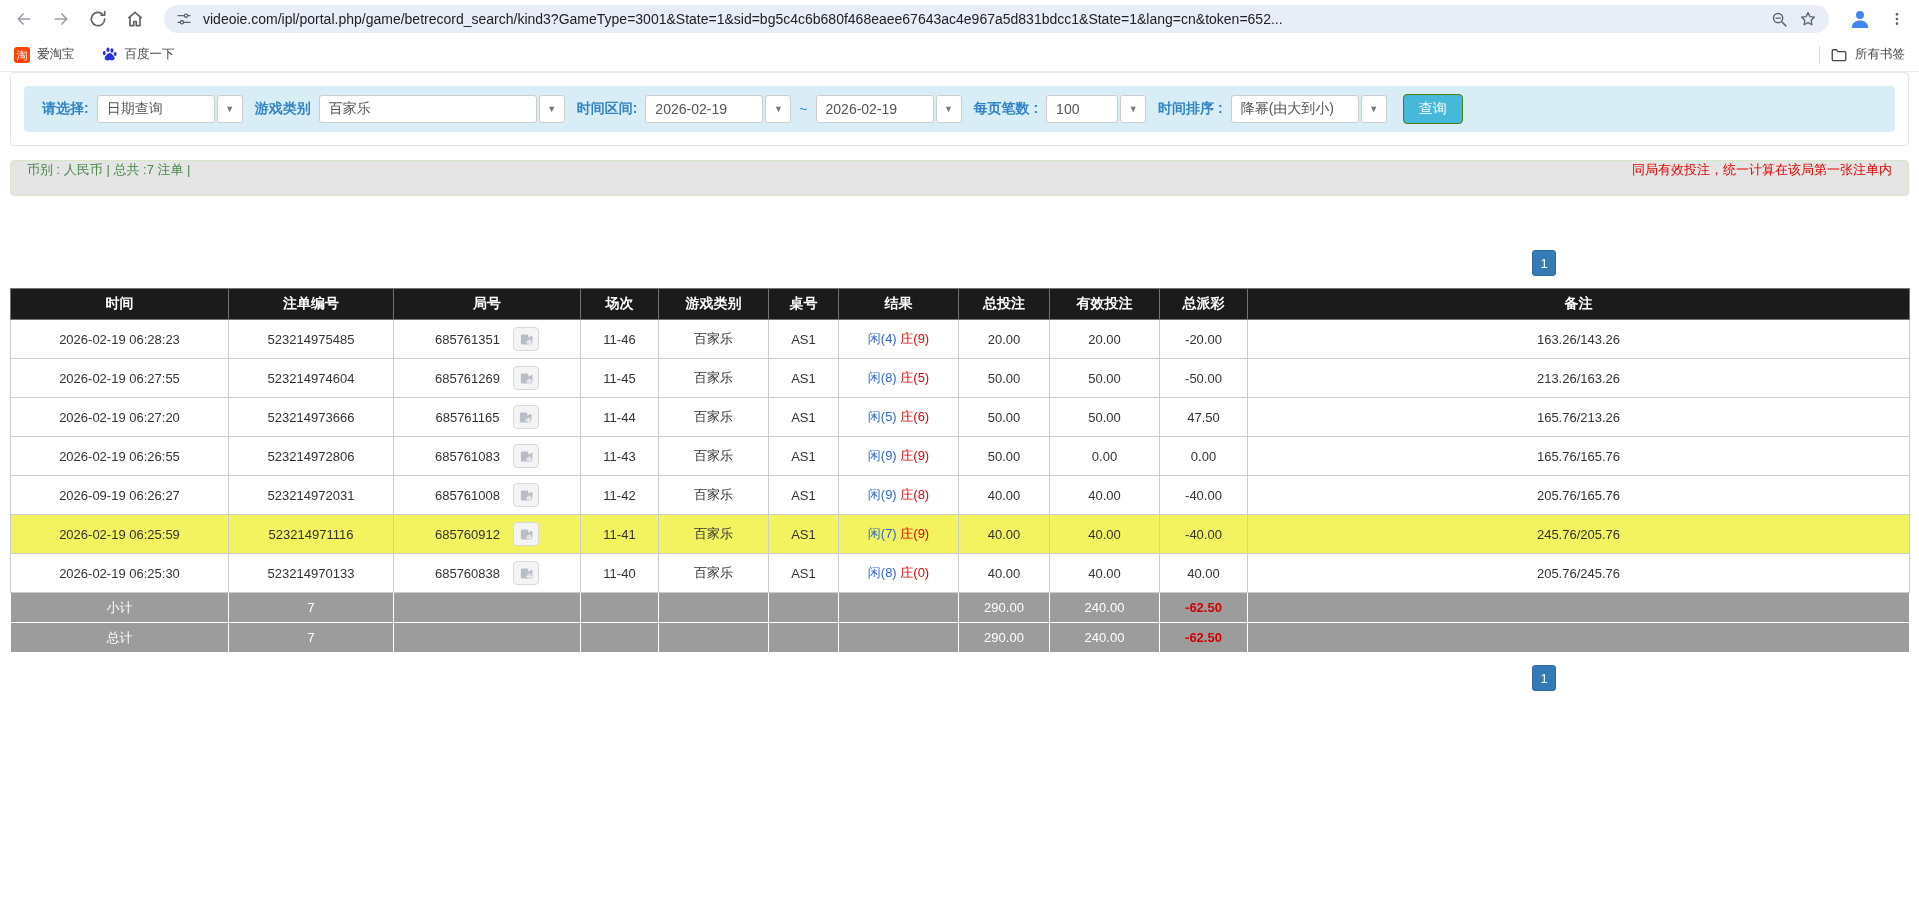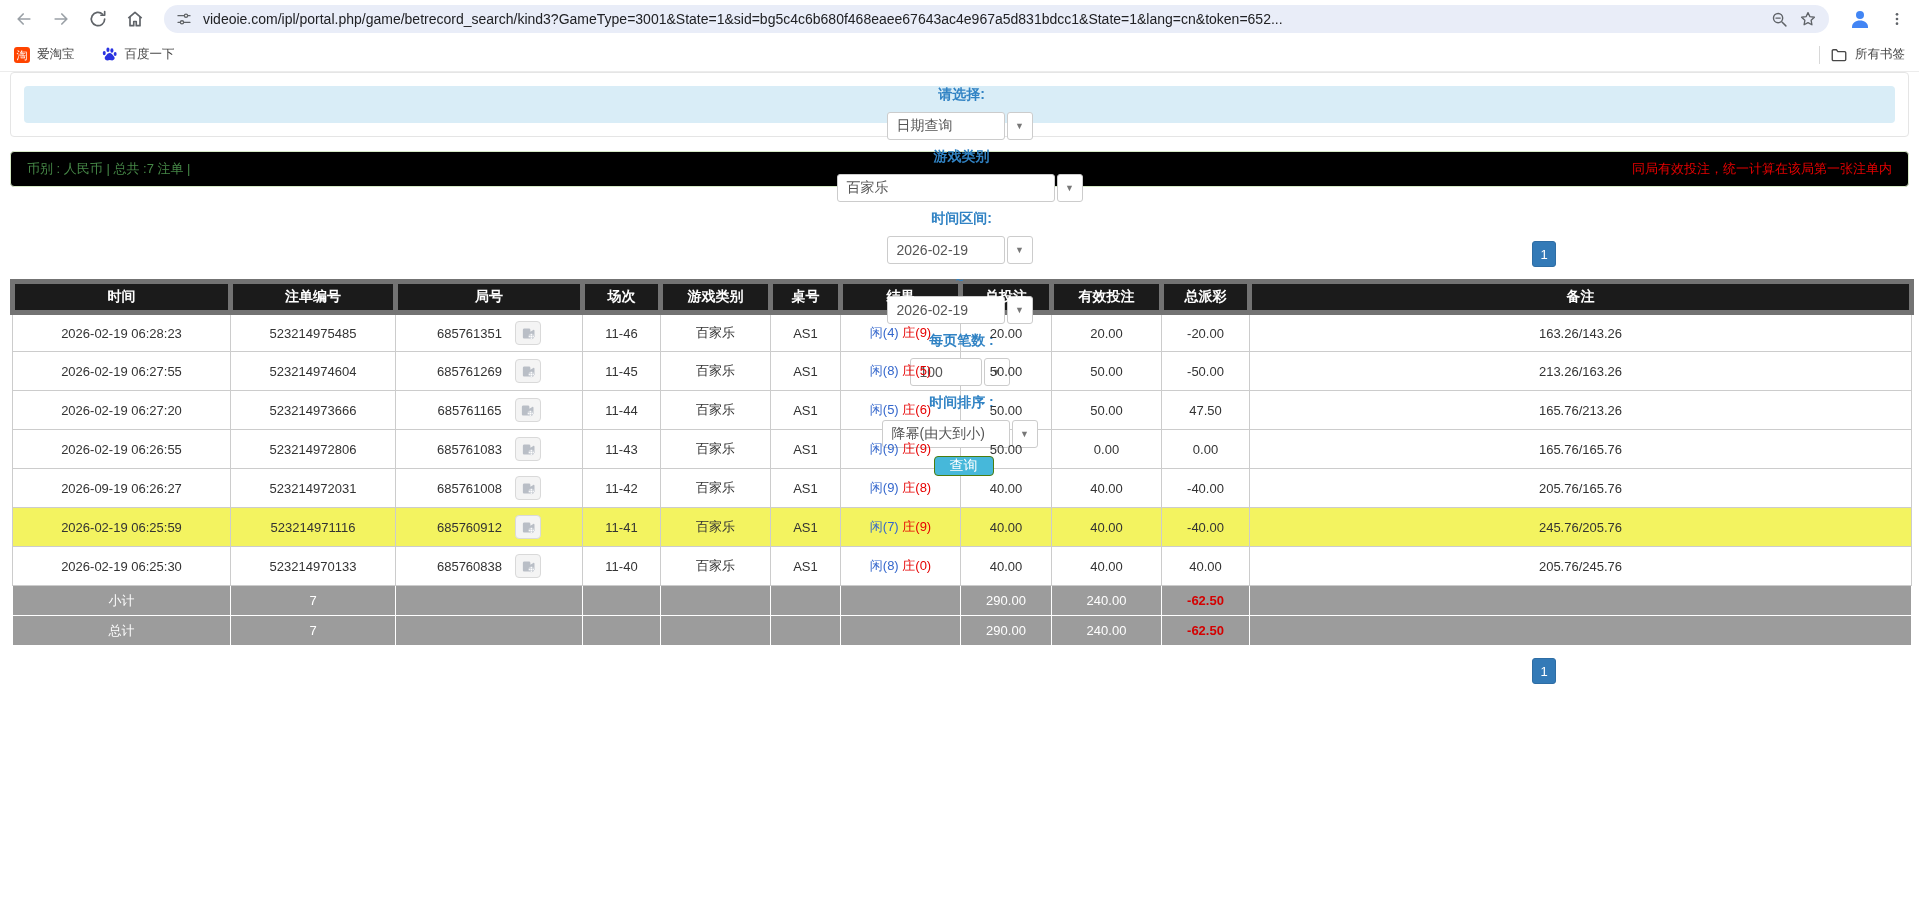--- a/index.html
+++ b/index.html
@@ -18,46 +18,46 @@
   .taobao-badge { width:16px; height:16px; background:#ff4400; color:#fff; border-radius:3px;
     font-size:11px; line-height:16px; text-align:center; }
   .bm-right { margin-left:auto; display:flex; align-items:center; gap:10px; }
   .bm-divider { width:1px; height:18px; background:#d8d8d8; }
 
   
   .page { padding:0 10px; position:relative; }
   .page-title { font-size:21px; font-weight:400; color:#333; margin:21px 0 13px; }
 
   .filter-box { border:1px solid #e5e5e5; border-radius:4px; padding:13px; background:#fff; }
-  .filter-bar { background:#d9edf7; border-radius:4px; height:37px; display:flex; align-items:center;
-    padding:0 14px; gap:8px;flex-direction:column; }
+  .filter-bar { background:#d9edf7; border-radius:4px; height:46px; display:flex; align-items:center;
+    padding:0 14px; gap:8px; }
   .f-label { font-size:14px; font-weight:bold; color:#3183c4; white-space:nowrap; margin-left:4px; }
   .combo { display:flex; align-items:flex-end; }
   .combo-value { height:28px; background:#fff; border:1px solid #ccc; border-radius:3px;
     font-size:14px; color:#555; display:flex; align-items:center; padding:0 9px; }
   .combo-arrow { width:26px; height:28px; margin-left:2px; background:#fff; border:1px solid #ccc;
     border-radius:3px; display:flex; align-items:center; justify-content:center;
     font-size:9px; color:#777; cursor:pointer; }
   .tilde { color:#3183c4; font-size:14px; }
   .search-btn { height:30px; margin-left:8px; padding:0 15px; background:#46b8da; border:1px solid #4d7c0f;
     border-radius:4px; color:#fff; font-size:14px; cursor:pointer; }
 
-  .summary-bar { margin-top:14px; height:36px; background:#000000; border:1px solid #d6e9c6;
-    border-radius:4px; display:flex; align-items:center; justify-content:space-between; padding:0 16px; }
+  .summary-bar { margin-top:14px; height:36px; background:#e5e5e5; border:1px solid #d6e9c6;
+    border-radius:4px; display:flex; justify-content:space-between; padding:0 16px; }
   .summary-left { font-size:13px; color:#468847; }
   .summary-right { font-size:13px; color:#e60000; }
 
   .pager { width:1546px; display:flex; justify-content:flex-end; margin-top:54px; }
   .pager.bottom { margin-top:12px; }
   .pager-btn { min-width:24px; height:26px; background:#337ab7; border:1px solid #2e6da4; border-radius:3px;
     color:#fff; font-size:13px; display:flex; align-items:center; justify-content:center; cursor:pointer; }
 
   table.records { margin-top:12px; width:1899px; border-collapse:collapse; table-layout:fixed; font-size:13px; }
   table.records th { background:#1b1b1b; color:#fff; font-size:14px; font-weight:bold; height:31px;
-    border:5px solid #737373; text-align:center; }
+    border:1px solid #737373; text-align:center; }
   table.records td { height:39px; border:1px solid #ccc; text-align:center; color:#333; background:#fff; }
   tr.highlight td { background:#f3f360; }
   tr.gray-row td { background:#9c9c9c; color:#fff; height:30px; border-color:#fff; font-size:13px; }
   .amt-blue { color:#3a86d1; }
   .neg-red { color:#e60000; }
   .pos-dark { color:#333; }
   tr.gray-row .neg-red { color:#d40000; font-weight:bold; }
   .res-player { color:#3366cc; }
   .res-banker { color:#e60000; }
   .round-cell { display:flex; align-items:center; justify-content:center; gap:13px; }

